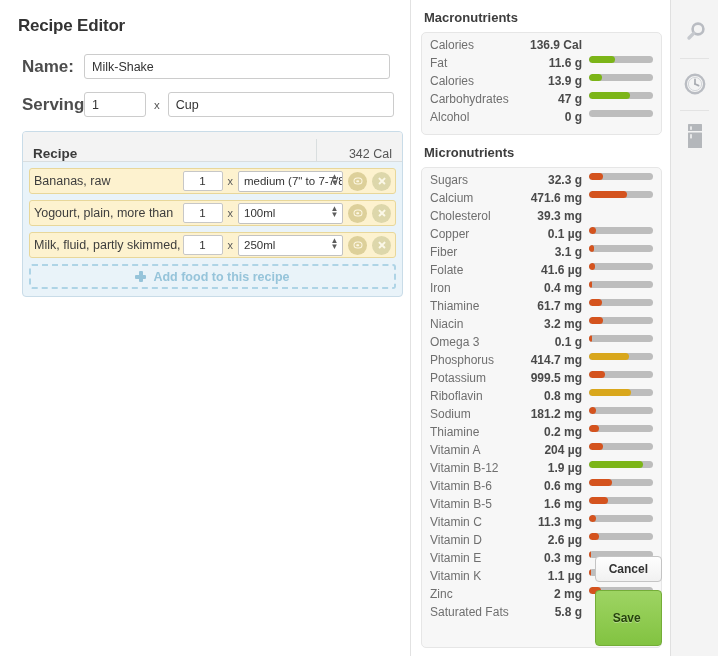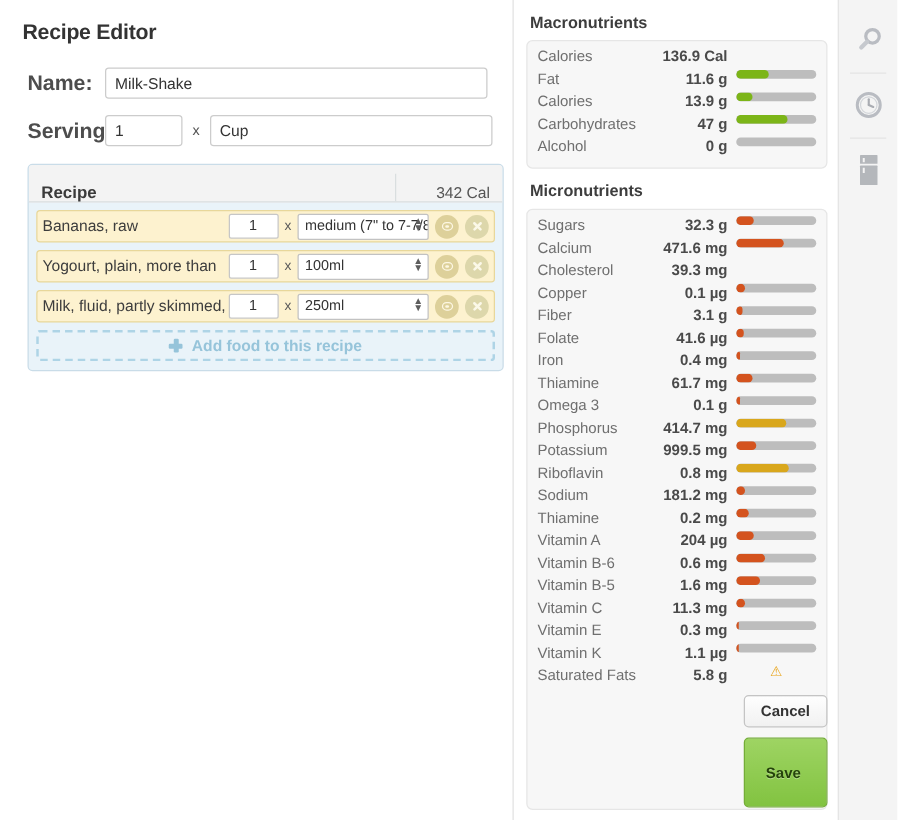--- a/index.html
+++ b/index.html
@@ -505,20 +505,27 @@
           </div>
         </div>
         <div class="nrow">
           <div class="nlabel">Thiamine</div>
           <div class="nval">61.7 mg</div>
           <div class="bar-wrap">
             <div class="bar-fill" style="width:20%;background:#d4531e;"></div>
           </div>
         </div>
         <div class="nrow">
+          <div class="nlabel">Niacin</div>
+          <div class="nval">3.2 mg</div>
+          <div class="bar-wrap">
+            <div class="bar-fill" style="width:22%;background:#d4531e;"></div>
+          </div>
+        </div>
+        <div class="nrow">
           <div class="nlabel">Omega 3</div>
           <div class="nval">0.1 g</div>
           <div class="bar-wrap">
             <div class="bar-fill" style="width:4%;background:#d4531e;"></div>
           </div>
         </div>
         <div class="nrow">
           <div class="nlabel">Phosphorus</div>
           <div class="nval">414.7 mg</div>
           <div class="bar-wrap">
@@ -554,20 +561,27 @@
           </div>
         </div>
         <div class="nrow">
           <div class="nlabel">Vitamin A</div>
           <div class="nval">204 µg</div>
           <div class="bar-wrap">
             <div class="bar-fill" style="width:22%;background:#d4531e;"></div>
           </div>
         </div>
         <div class="nrow">
+          <div class="nlabel">Vitamin B-12</div>
+          <div class="nval">1.9 µg</div>
+          <div class="bar-wrap">
+            <div class="bar-fill" style="width:84%;background:#7cb518;"></div>
+          </div>
+        </div>
+        <div class="nrow">
           <div class="nlabel">Vitamin B-6</div>
           <div class="nval">0.6 mg</div>
           <div class="bar-wrap">
             <div class="bar-fill" style="width:36%;background:#d4531e;"></div>
           </div>
         </div>
         <div class="nrow">
           <div class="nlabel">Vitamin B-5</div>
           <div class="nval">1.6 mg</div>
           <div class="bar-wrap">
@@ -575,31 +589,45 @@
           </div>
         </div>
         <div class="nrow">
           <div class="nlabel">Vitamin C</div>
           <div class="nval">11.3 mg</div>
           <div class="bar-wrap">
             <div class="bar-fill" style="width:11%;background:#d4531e;"></div>
           </div>
         </div>
         <div class="nrow">
+          <div class="nlabel">Vitamin D</div>
+          <div class="nval">2.6 µg</div>
+          <div class="bar-wrap">
+            <div class="bar-fill" style="width:15%;background:#d4531e;"></div>
+          </div>
+        </div>
+        <div class="nrow">
           <div class="nlabel">Vitamin E</div>
           <div class="nval">0.3 mg</div>
           <div class="bar-wrap">
             <div class="bar-fill" style="width:3%;background:#d4531e;"></div>
           </div>
         </div>
         <div class="nrow">
           <div class="nlabel">Vitamin K</div>
           <div class="nval">1.1 µg</div>
           <div class="bar-wrap">
             <div class="bar-fill" style="width:3%;background:#d4531e;"></div>
+          </div>
+        </div>
+        <div class="nrow">
+          <div class="nlabel">Zinc</div>
+          <div class="nval">2 mg</div>
+          <div class="bar-wrap">
+            <div class="bar-fill" style="width:18%;background:#d4531e;"></div>
           </div>
         </div>
         <div class="nrow">
           <div class="nlabel">Saturated Fats</div>
           <div class="nval">5.8 g</div>
           <div class="warn">⚠</div>
         </div>
       </div>
 
     <div class="actions">

